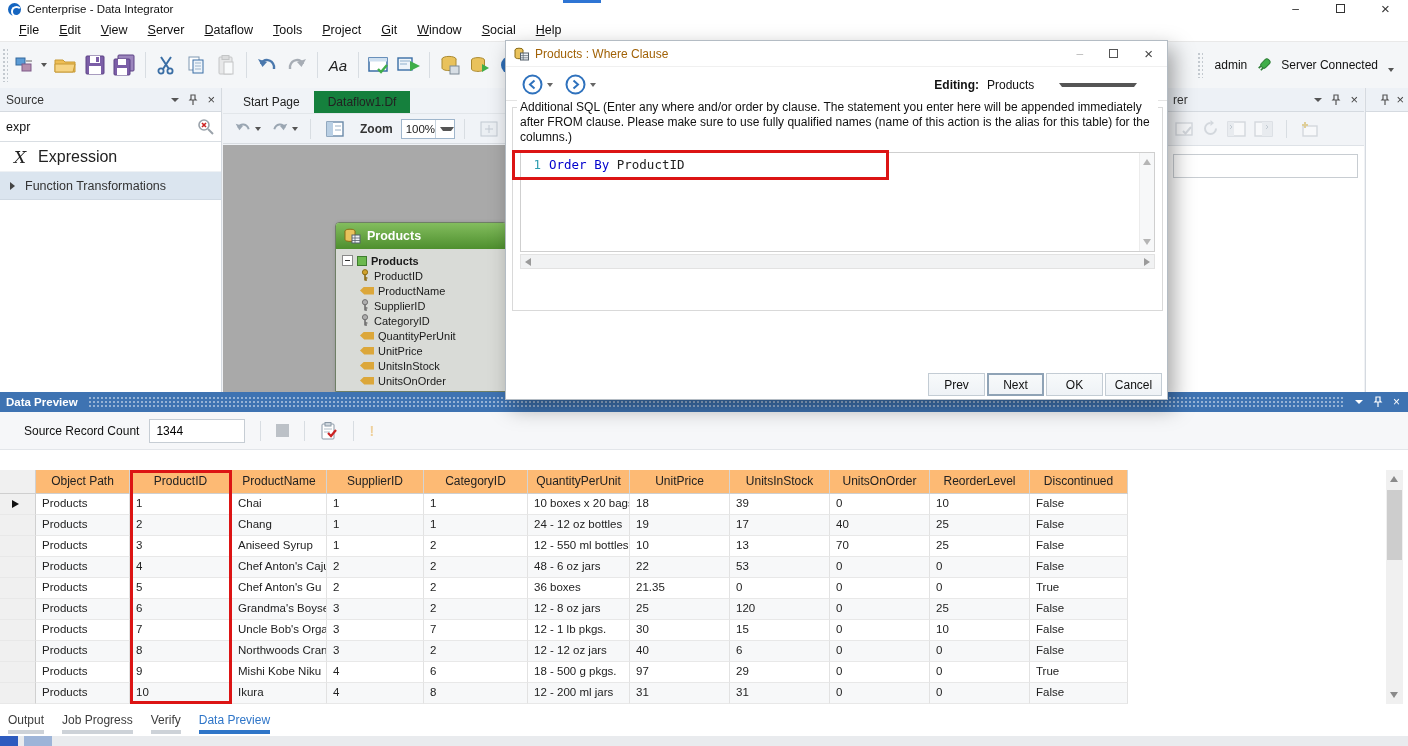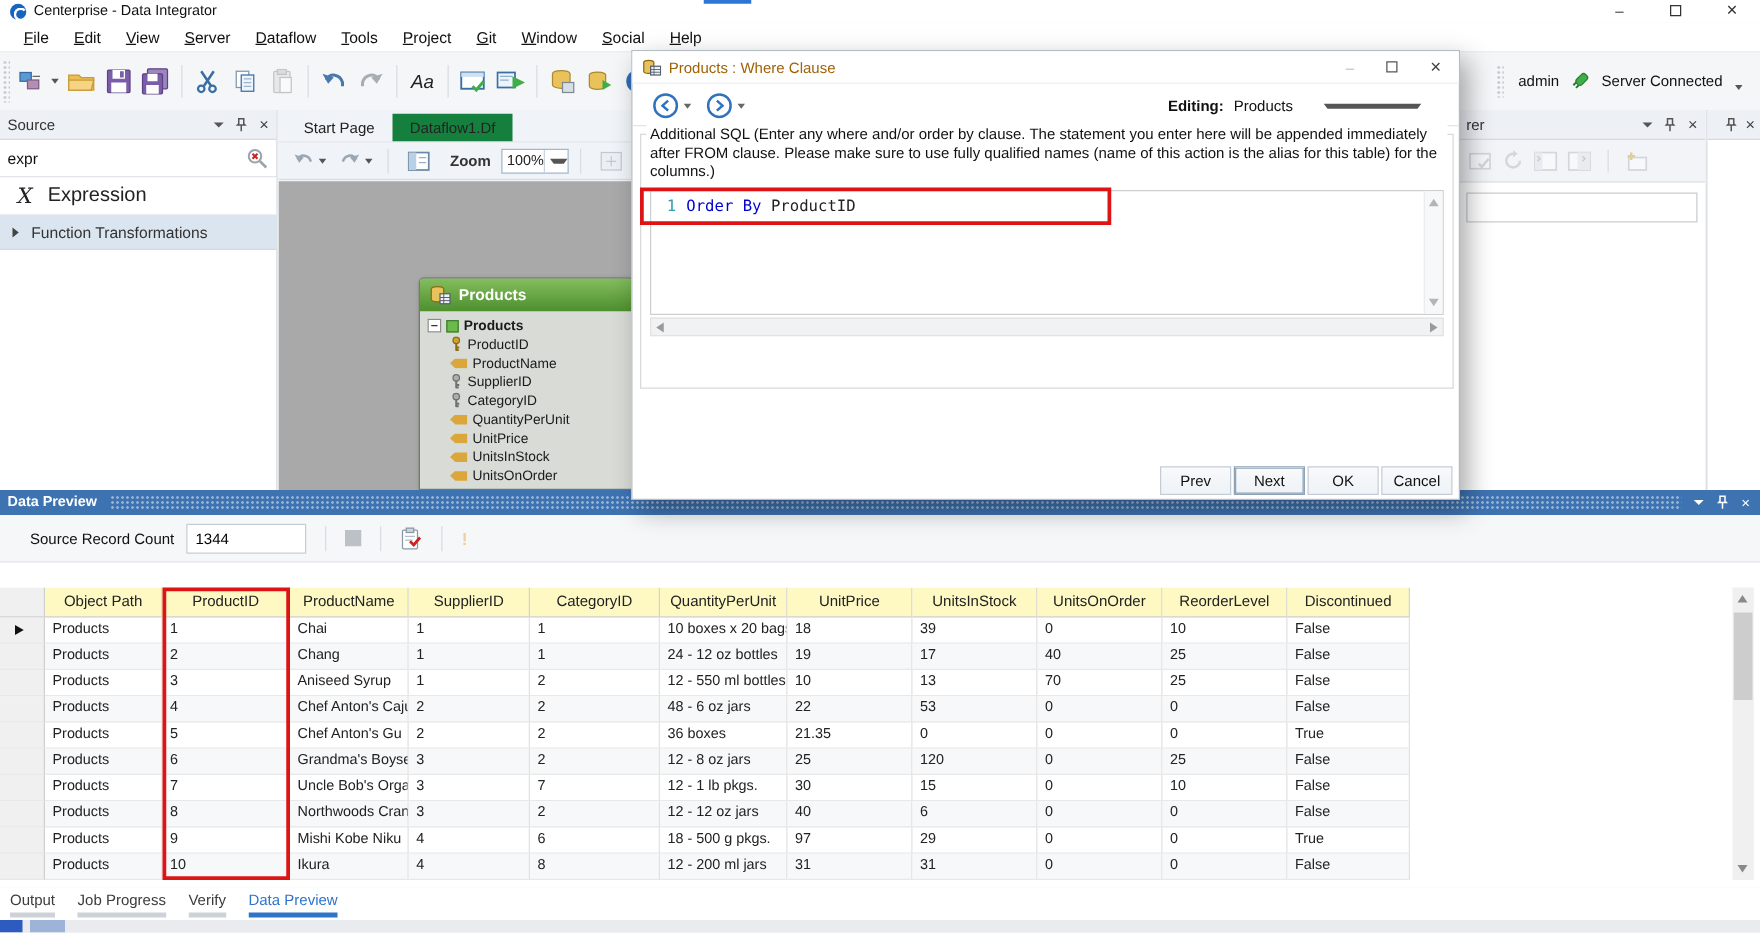--- a/index.html
+++ b/index.html
@@ -102,21 +102,21 @@
   #src-count-input { width:96px; height:24px; border:1px solid #c6cdd4; background:#fff; font-size:12px; padding-left:6px;
                      font-family:inherit; }
   .gray-square { width:13px; height:13px; background:#bcc1c7; }
   .warn { color:#e5a22d; font-weight:bold; font-size:14px; }
   #dp-status { position:absolute; left:12px; top:62px; font-size:12px; color:#111; }
   #grid { position:absolute; left:0; top:78px; width:1384px; height:234px; background:#fff; overflow:hidden; }
   .g-row { display:flex; height:21px; }
   .g-row.header { height:24px; }
   .g-cell { flex:none; border-right:1px solid #e2e2e2; border-bottom:1px solid #e8e8e8; font-size:11.5px;
             padding:3px 6px 0 6px; white-space:nowrap; overflow:hidden; }
-  .header .g-cell { background:#fef9c3; border-right:1px solid #d4d4d4; border-bottom:1px solid #cfcfcf;
+  .header .g-cell { background:#fdba74; border-right:1px solid #d4d4d4; border-bottom:1px solid #cfcfcf;
                     text-align:center; padding-top:4px; font-size:12px; }
   .g-cell.marker { background:#f0f0f0; border-right:1px solid #d0d0d0; position:relative; }
   .g-row:nth-child(odd):not(.header) .g-cell:not(.marker) { background:#f7f8f9; }
   .row-arrow { position:absolute; left:12px; top:6px; width:0; height:0;
                border-top:4.5px solid transparent; border-bottom:4.5px solid transparent; border-left:7px solid #111; }
   #grid-vscroll { position:absolute; left:1386px; top:78px; width:17px; height:234px; background:#f0f0f0; }
   #grid-vscroll .thumb { position:absolute; left:1px; top:20px; width:15px; height:70px; background:#cdcdcd; }
   .sc-arrow { position:absolute; left:4px; width:0; height:0; border-left:4.5px solid transparent; border-right:4.5px solid transparent; }
   .sc-up { top:6px; border-bottom:6px solid #8a8a8a; }
   .sc-down { bottom:6px; border-top:6px solid #8a8a8a; }

